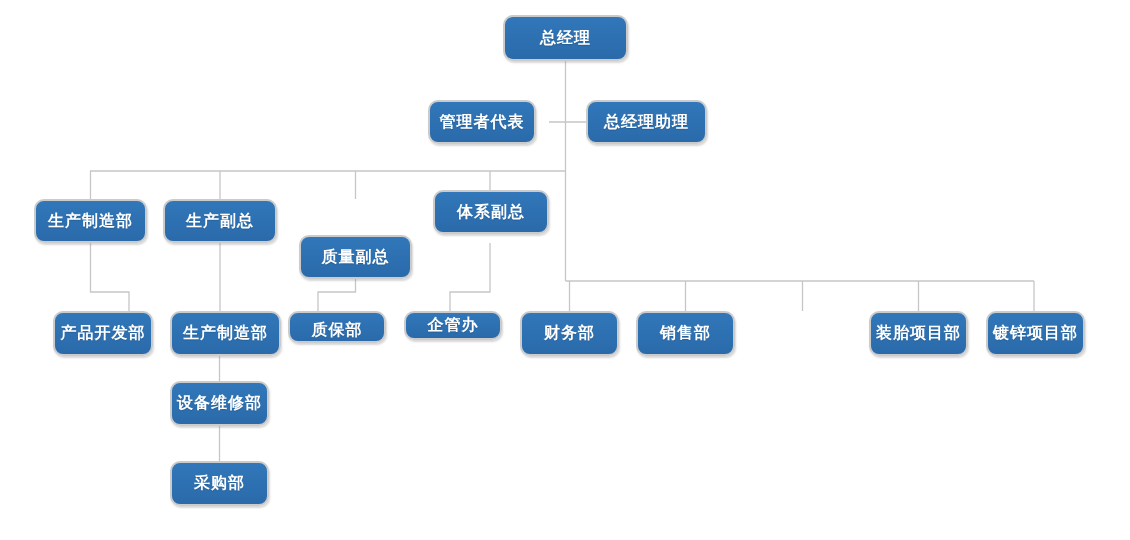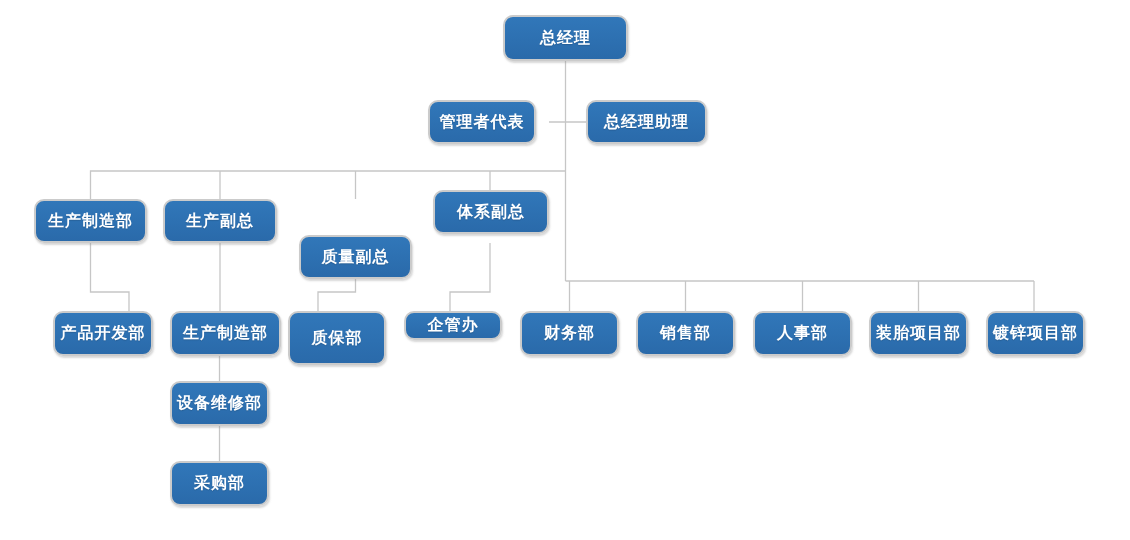--- a/index.html
+++ b/index.html
@@ -103,39 +103,36 @@
   </div>
 
   <div class="node" style="left:53px; top:311px; width:100px; height:45px;">
     <span class="label">产品开发部</span>
   </div>
 
   <div class="node" style="left:170px; top:311px; width:111px; height:45px;">
     <span class="label">生产制造部</span>
   </div>
 
-  <div class="node" style="left:288px; top:311px; width:98px; height:54px;">
+  <div class="node" style="left:288px; top:311px; width:98px; height:32px;align-items:flex-end;">
     <span class="label">质保部</span>
   </div>
 
   <div class="node" style="left:404px; top:311px; width:98px; height:29px;">
     <span class="label">企管办</span>
   </div>
 
   <div class="node" style="left:520px; top:311px; width:99px; height:45px;">
     <span class="label">财务部</span>
   </div>
 
   <div class="node" style="left:636px; top:311px; width:99px; height:45px;">
     <span class="label">销售部</span>
   </div>
 
-  <div class="node" style="left:753px; top:311px; width:99px; height:45px;">
-    <span class="label">人事部</span>
-  </div>
 
   <div class="node" style="left:869px; top:311px; width:99px; height:45px;">
     <span class="label">装胎项目部</span>
   </div>
 
   <div class="node" style="left:986px; top:311px; width:99px; height:45px;">
     <span class="label">镀锌项目部</span>
   </div>
 
   <div class="node" style="left:170px; top:381px; width:99px; height:45px;">

